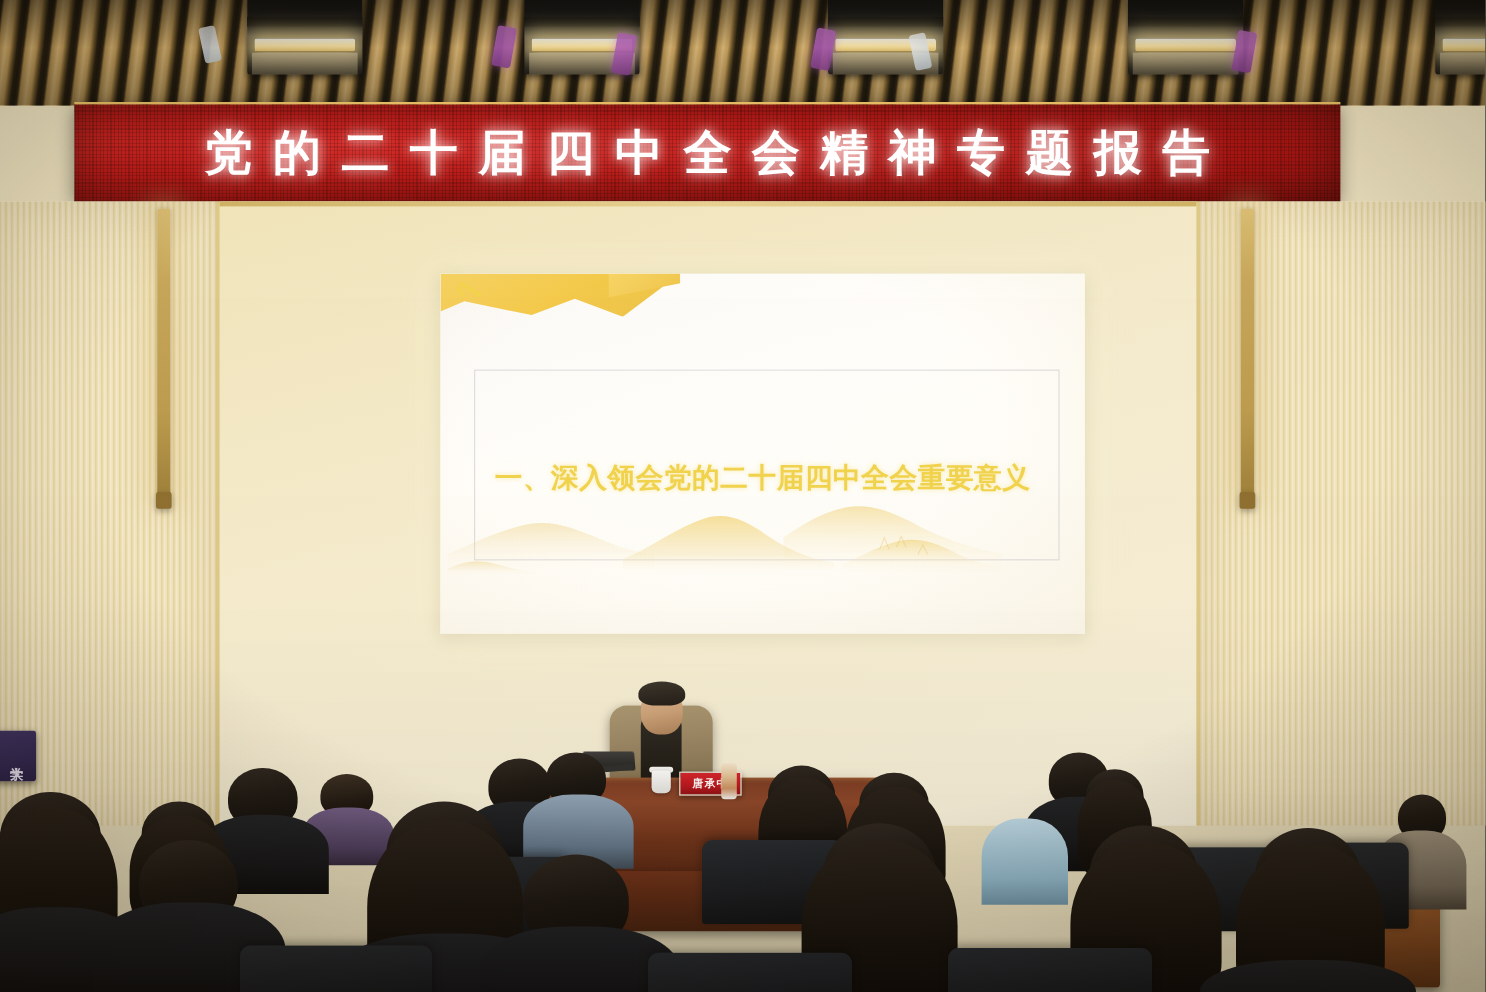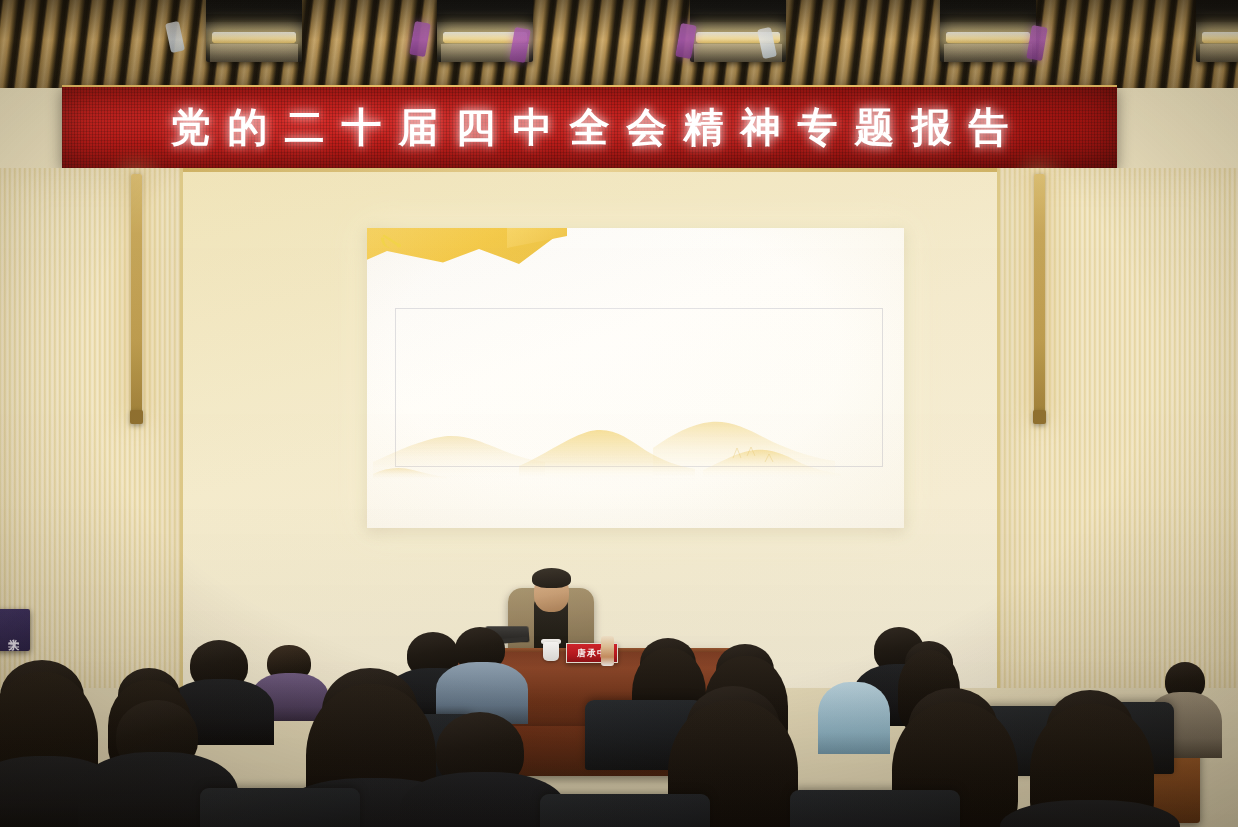--- a/index.html
+++ b/index.html
@@ -370,20 +370,21 @@
     <div id="slide-gold-corner2"></div>
 
     <svg id="party-emblem" viewBox="0 0 52 38">
       <path d="M6 9 C6 26, 20 33, 34 30 C24 33, 12 27, 12 10 Z" fill="#f2d34a"></path>
       <path d="M9 6 L40 27 L44 23 L12 3 Z" fill="#f2d34a"></path>
       <circle cx="42" cy="25" r="4" fill="#f2d34a"></circle>
     </svg>
 
     <div id="slide-inner-frame"></div>
 
+    <div id="slide-title">一、深入领会党的二十届四中全会重要意义</div>
 
     <svg id="slide-mountains" viewBox="0 0 500 62" preserveAspectRatio="none">
       <defs>
         <linearGradient id="mg" x1="0" y1="0" x2="0" y2="1">
           <stop offset="0%" stop-color="#f2cf62" stop-opacity=".80"></stop>
           <stop offset="65%" stop-color="#efd88f" stop-opacity=".35"></stop>
           <stop offset="100%" stop-color="#ffffff" stop-opacity="0"></stop>
         </linearGradient>
         <linearGradient id="mg2" x1="0" y1="0" x2="0" y2="1">
           <stop offset="0%" stop-color="#ecc653" stop-opacity=".55"></stop>

